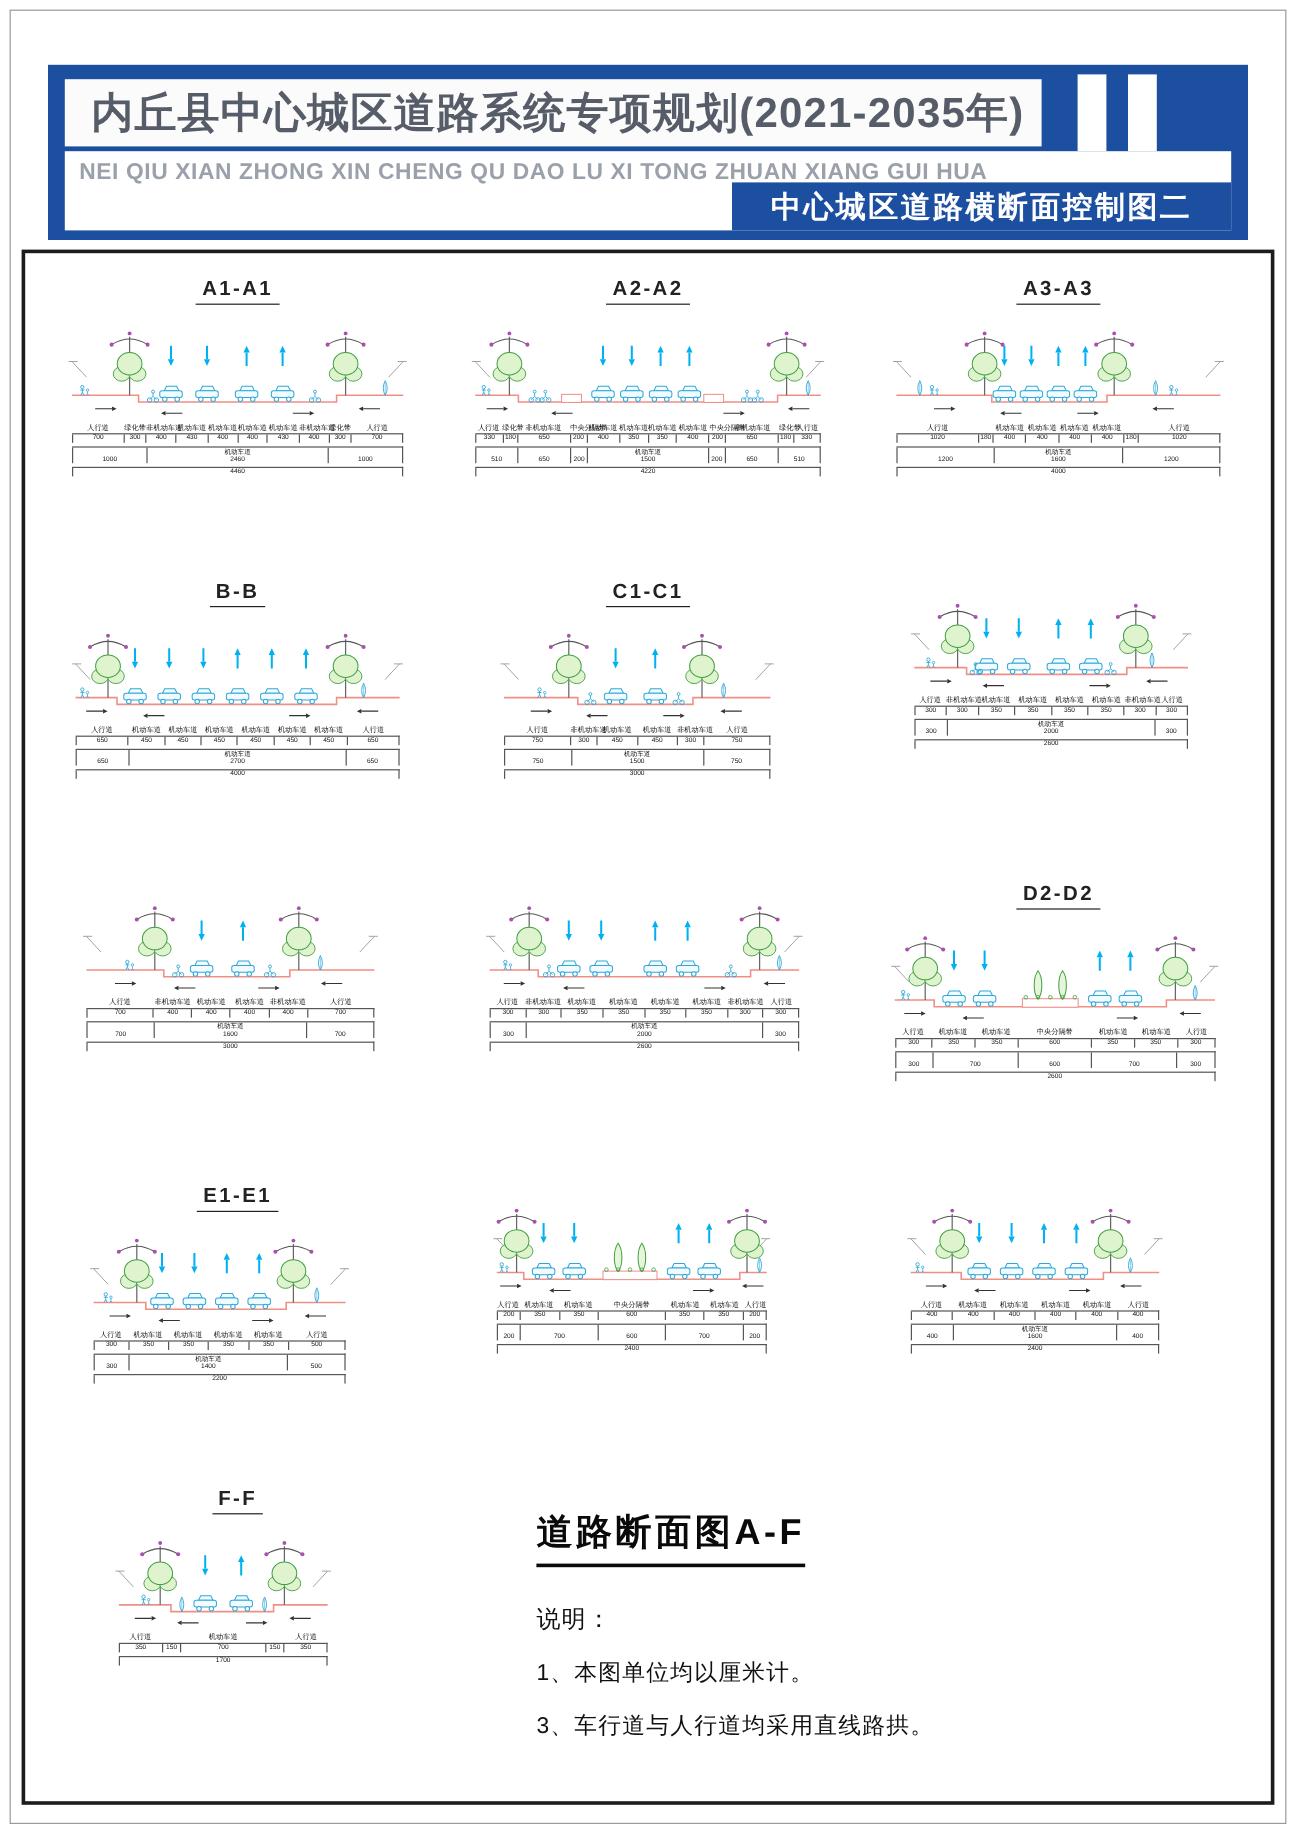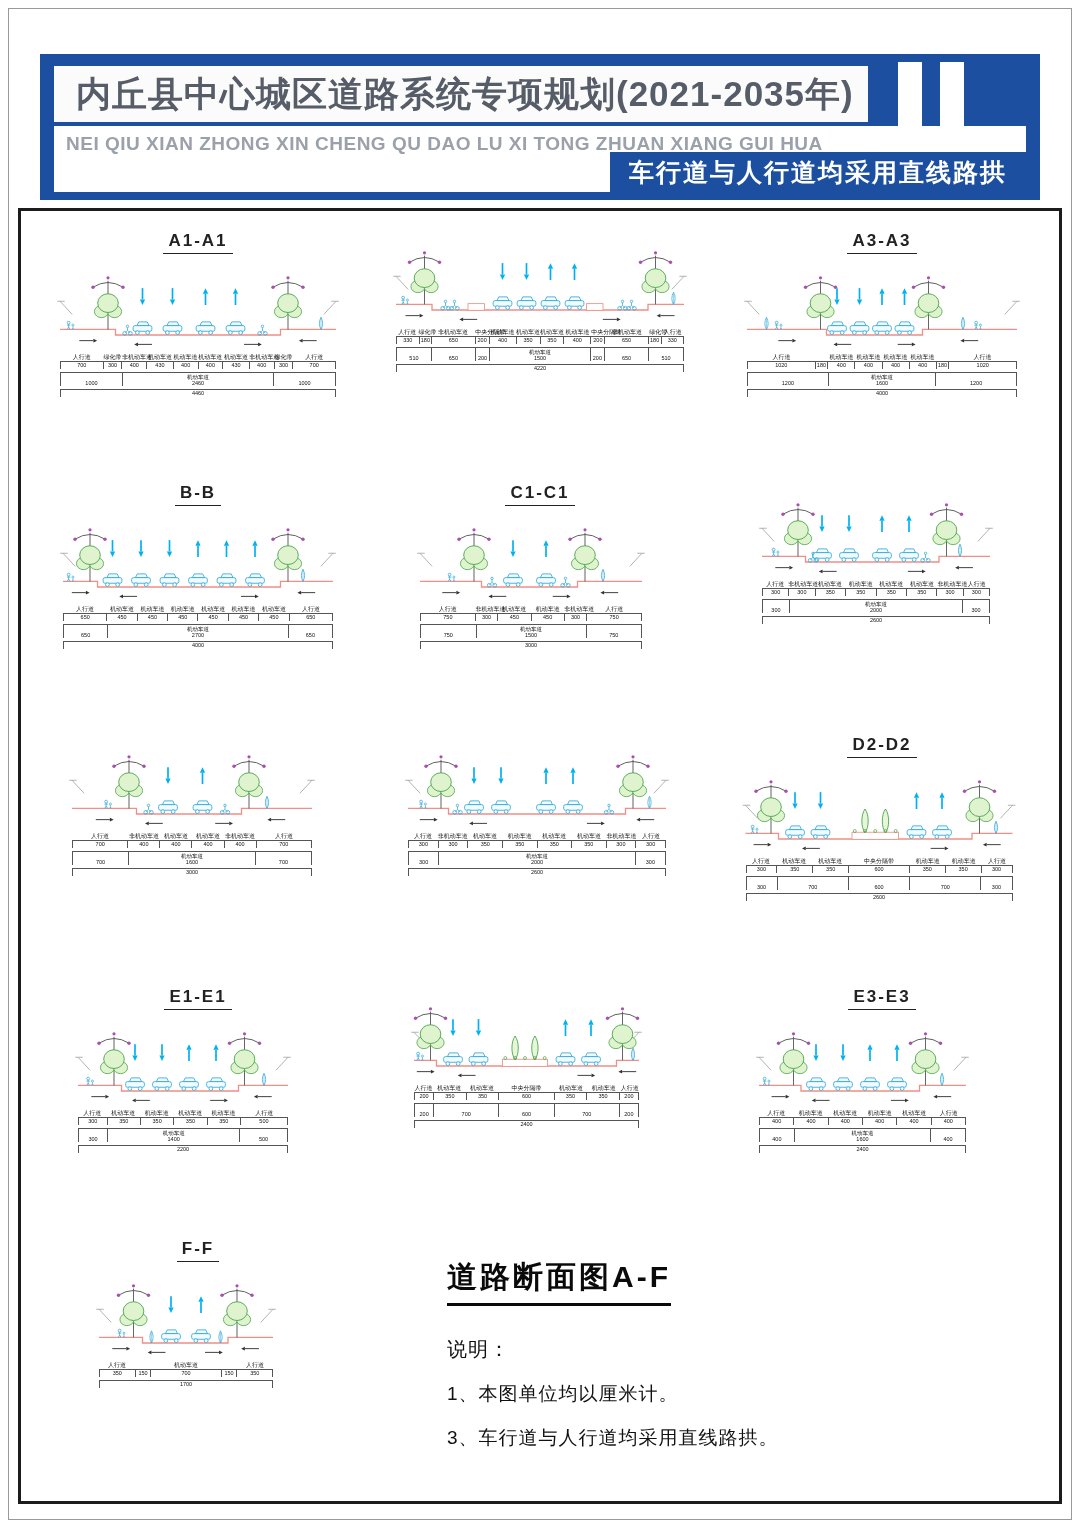--- a/index.html
+++ b/index.html
@@ -56,21 +56,21 @@
 <div class="page-frame"></div>
 
 <div class="header">
   <div class="title-strip">
     <div class="main-title">内丘县中心城区道路系统专项规划(2021-2035年)</div>
   </div>
   <div class="stripe stripe1"></div>
   <div class="stripe stripe2"></div>
   <div class="header-lower">
     <div class="pinyin">NEI QIU XIAN ZHONG XIN CHENG QU DAO LU XI TONG ZHUAN XIANG GUI HUA</div>
-    <div class="badge">车行道与人行道均采用直线路拱</div>
+    <div class="badge">中心城区道路横断面控制图二</div>
   </div>
 </div>
 
 <div class="board">
   <div id="grid">
 
   <div class="sec">
     <div><span class="sec-title">A1-A1</span></div>
     <div>
           <svg viewBox="0 0 320 100" class="sec-svg">
@@ -224,20 +224,21 @@
               </div>
             </div>
             <div class="d-row d-total">
               <div class="d-cell d-tick" style="flex-grow: 1;">4460</div>
             </div>
           </div>
     </div>
   </div>
 
   <div class="sec">
+    <div><span class="sec-title">A2-A2</span></div>
     <div>
           <svg viewBox="0 0 320 100" class="sec-svg">
             <path d="M 3.4000000000000004 46 H 11.4 M 6.4 46 L 19.4 60 M 316.6 46 H 308.6 M 313.6 46 L 300.6 60" stroke="#999" stroke-width="0.8" fill="none"></path>
             <path d="M 6.4 76 H 44.800000000000004 V 82 H 275.2 V 76 H 313.6" stroke="#ef8f86" stroke-width="1.4" fill="none"></path>
             <rect x="83.2" y="75.2" width="17.599999999999994" height="7.2" fill="#fff" stroke="#ef8f86" stroke-width="0.9"></rect>
             <rect x="209.60000000000002" y="75.2" width="17.599999999999966" height="7.2" fill="#fff" stroke="#ef8f86" stroke-width="0.9"></rect>
             <g>
               <line x1="36.800000000000004" y1="76" x2="36.800000000000004" y2="24" stroke="#666" stroke-width="1.1"></line>
               <path d="M 20.800000000000004 31 Q 36.800000000000004 21 52.800000000000004 31" stroke="#555" stroke-width="1" fill="none"></path>
               <circle cx="20.800000000000004" cy="31" r="1.8" fill="#a84fb0"></circle>
@@ -1756,21 +1757,20 @@
               </div>
             </div>
             <div class="d-row d-total">
               <div class="d-cell d-tick" style="flex-grow: 1;">2400</div>
             </div>
           </div>
     </div>
   </div>
 
   <div class="sec">
-    <div><span class="sec-title">E3-E3</span></div>
     <div>
           <svg viewBox="0 0 320 100" class="sec-svg">
             <path d="M 25.799999999999997 46 H 33.8 M 28.799999999999997 46 L 41.8 60 M 252.60000000000002 46 H 244.60000000000002 M 249.60000000000002 46 L 236.60000000000002 60" stroke="#999" stroke-width="0.8" fill="none"></path>
             <path d="M 28.799999999999997 76 H 73.60000000000001 V 82 H 200 V 76 H 249.60000000000002" stroke="#ef8f86" stroke-width="1.4" fill="none"></path>
             <g>
               <line x1="65.6" y1="76" x2="65.6" y2="24" stroke="#666" stroke-width="1.1"></line>
               <path d="M 49.599999999999994 31 Q 65.6 21 81.6 31" stroke="#555" stroke-width="1" fill="none"></path>
               <circle cx="49.599999999999994" cy="31" r="1.8" fill="#a84fb0"></circle>
               <circle cx="81.6" cy="31" r="1.8" fill="#a84fb0"></circle>
               <circle cx="65.6" cy="21" r="1.7" fill="#a84fb0"></circle>

